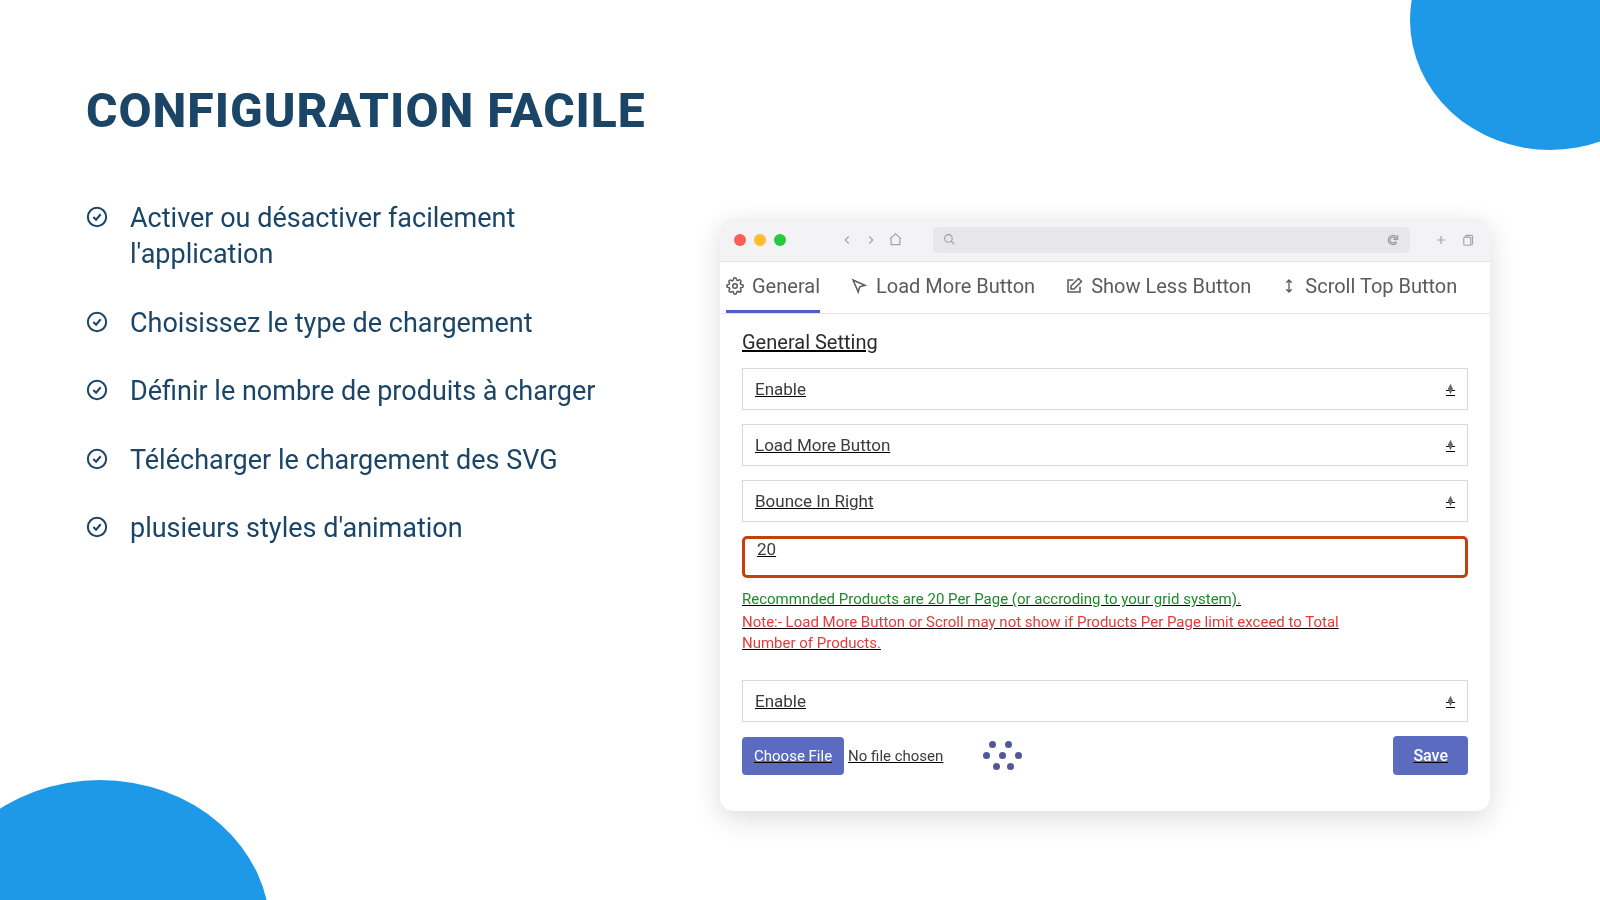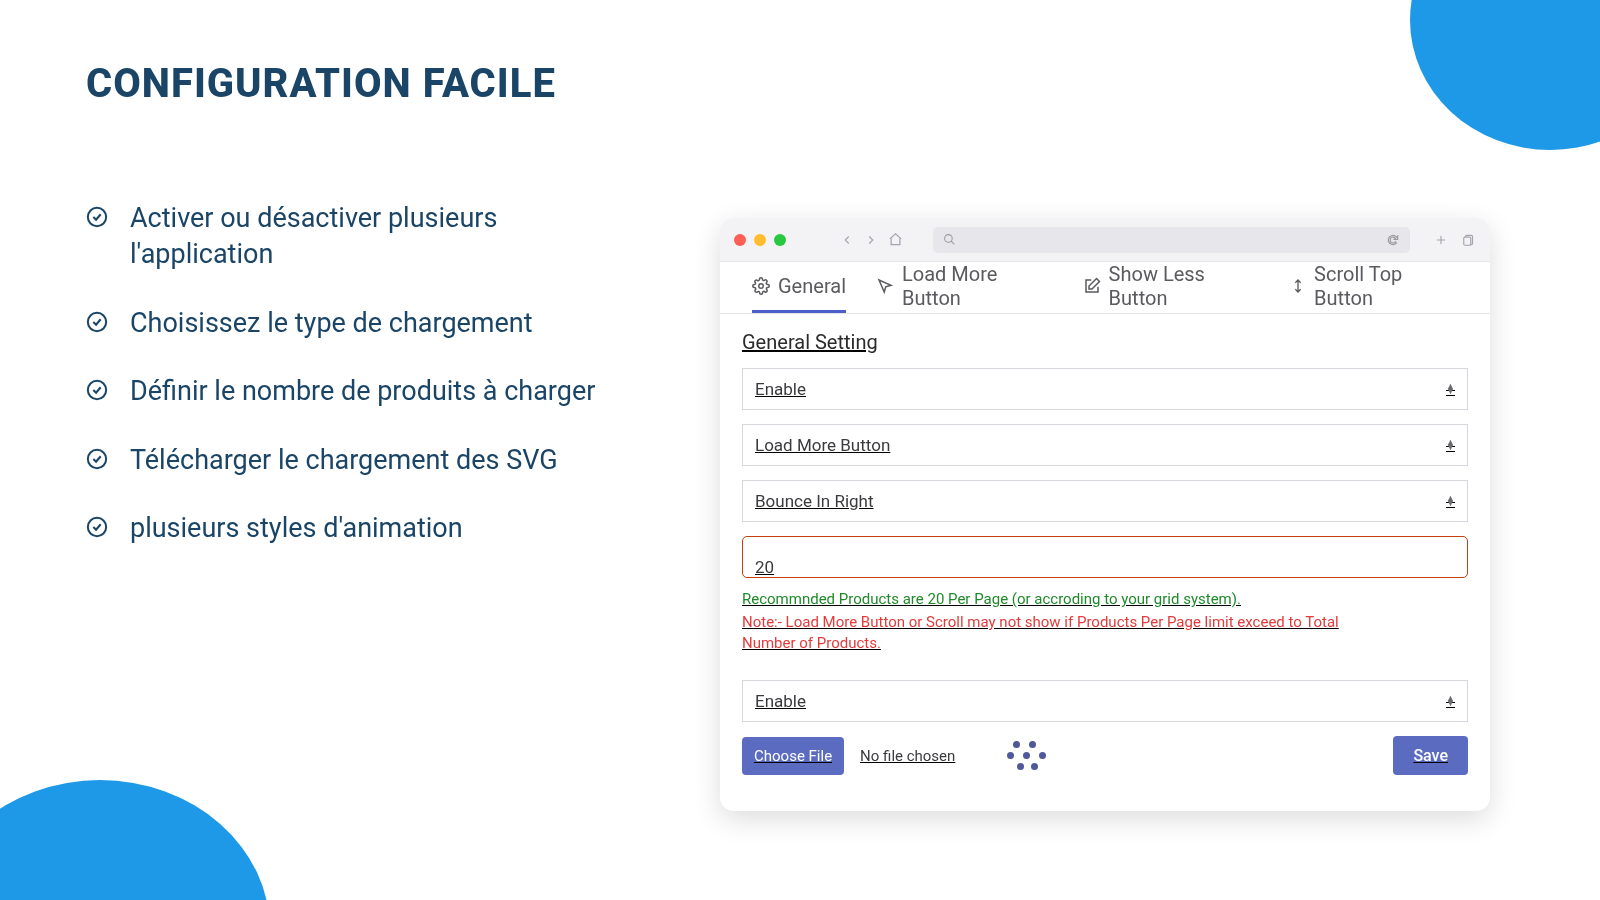--- a/index.html
+++ b/index.html
@@ -1,53 +1,53 @@
 <!DOCTYPE html>
 <html><head>
 <meta charset="utf-8">
 <style>
   * { box-sizing: border-box; margin: 0; padding: 0; }
   html, body { width: 1600px; height: 900px; font-family: -apple-system, BlinkMacSystemFont, "Segoe UI", Roboto, sans-serif; background: #fff; overflow: hidden; position: relative; }
 
   .bg-blob-top { position: absolute; top: -110px; right: -90px; width: 280px; height: 260px; background: #1d99e8; border-radius: 50% 50% 50% 50%; }
   .bg-blob-bottom { position: absolute; bottom: -180px; left: -70px; width: 340px; height: 300px; background: #1d99e8; border-radius: 50%; }
 
-  .page-title { position: absolute; top: 60px; left: 86px; font-size: 40px; font-weight: 800; letter-spacing: 1px; color: #1a4567; }
+  .page-title { position: absolute; top: 82px; left: 86px; font-size: 48px; font-weight: 800; letter-spacing: 1px; color: #1a4567; }
 
   .bullets { position: absolute; top: 200px; left: 86px; width: 540px; }
   .bullet { display: flex; align-items: flex-start; gap: 22px; margin-bottom: 32px; color: #1a4567; }
   .bullet .ico { flex: 0 0 22px; margin-top: 6px; }
   .bullet .txt { font-size: 27px; line-height: 1.35; font-weight: 400; }
 
   .browser { position: absolute; top: 218px; left: 720px; width: 770px; height: 593px; background: #fff; border-radius: 14px; box-shadow: 0 8px 28px rgba(0,0,0,0.14); overflow: hidden; }
 
   .chrome-bar { height: 44px; background: #f3f3f5; display: flex; align-items: center; padding: 0 14px; gap: 14px; border-bottom: 1px solid #e6e6ea; }
   .dots { display: flex; gap: 8px; }
   .dot { width: 12px; height: 12px; border-radius: 50%; }
   .dot.r { background: #ff5f57; }
   .dot.y { background: #febc2e; }
   .dot.g { background: #28c840; }
   .nav-icons { display: flex; align-items: center; gap: 10px; margin-left: 40px; color: #a4a4ae; }
   .addr { flex: 1; margin-left: 16px; margin-right: 10px; height: 26px; background: #e7e7eb; border-radius: 5px; display: flex; align-items: center; justify-content: space-between; padding: 0 10px; color: #9a9aa2; }
   .right-icons { display: flex; gap: 14px; color: #a4a4ae; }
 
-  .tabs { display: flex; align-items: center; height: 52px; border-bottom: 1px solid #e4e4e8; padding: 0 32px; gap: 30px; }
+  .tabs { display: flex; align-items: center; height: 52px; border-bottom: 1px solid #e4e4e8; padding: 0 6px; gap: 30px; }
   .tab { display: flex; align-items: center; gap: 8px; font-size: 20px; color: #5a5a5f; height: 100%; border-bottom: 3px solid transparent; cursor: pointer; }
   .tab.active { color: #5a5a5f; border-bottom: 3px solid #4c5fc9; }
 
   .panel { padding: 16px 22px 20px 22px; text-decoration: underline; }
   .panel-title { font-size: 20px; color: #2b2b2b; margin-bottom: 14px; }
 
   .select-box { width: 100%; height: 42px; border: 1px solid #d7d7dd; border-radius: 0; background: #fff; display: flex; align-items: center; justify-content: space-between; padding: 0 12px; font-size: 17px; color: #3b3b3f; margin-bottom: 14px; }
-  .input-box { width: 100%; height: 42px; border: 1px solid #c2410c; border-radius: 5px; background: #fff; padding: 0 12px; font-size: 17px; color: #3b3b3f; margin-bottom: 12px; display:flex; align-items:flex-end; }
+  .input-box { width: 100%; height: 42px; border: 3px solid #c2410c; border-radius: 5px; background: #fff; padding: 0 12px; font-size: 17px; color: #3b3b3f; margin-bottom: 12px; display:flex; align-items:flex-start; }
 
   .recommend { font-size: 15px; color: #1f8a2a; margin-bottom: 4px; }
   .warn { font-size: 15px; color: #e43a3a; line-height: 1.4; margin-bottom: 26px; max-width: 620px; }
 
-  .bottom-row { display: flex; align-items: center; gap: 16px; margin-top: 6px; }
+  .bottom-row { display: flex; align-items: center; gap: 4px; margin-top: 6px; }
   .choose-btn { background: #5b6bc0; color: #fff; border-radius: 4px; padding: 10px 12px; font-size: 15px; }
   .nofile { font-size: 15px; color: #3b3b3f; }
   .loading-dots { margin-left: 36px; position: relative; width: 40px; height: 30px; }
   .ld { position:absolute; width:7px; height:7px; background:#4f599a; border-radius:50%; }
   .save-btn { margin-left: auto; background: #5b6bc0; color: #fff; border-radius: 4px; padding: 10px 20px; font-size: 16px; font-weight: 500; }
 
   .caret-updown { display:inline-flex; flex-direction:column; line-height:5px; font-size:9px; color:#6b6b72; }
 
   svg { display:block; }
 </style>
@@ -60,21 +60,21 @@
 <h1 class="page-title">CONFIGURATION FACILE</h1>
 
 <div class="bullets">
   <div class="bullet">
     <span class="ico">
         <svg width="22" height="22" viewBox="0 0 24 24" fill="none" stroke="#1a4567" stroke-width="2.2">
           <circle cx="12" cy="12" r="10"></circle>
           <path d="M8 12l3 3 5-6"></path>
         </svg>
       </span>
-    <span class="txt">Activer ou désactiver plusieurs l'application</span>
+    <span class="txt">Activer ou désactiver facilement l'application</span>
   </div>
   <div class="bullet">
     <span class="ico">
         <svg width="22" height="22" viewBox="0 0 24 24" fill="none" stroke="#1a4567" stroke-width="2.2">
           <circle cx="12" cy="12" r="10"></circle>
           <path d="M8 12l3 3 5-6"></path>
         </svg>
       </span>
     <span class="txt">Choisissez le type de chargement</span>
   </div>

